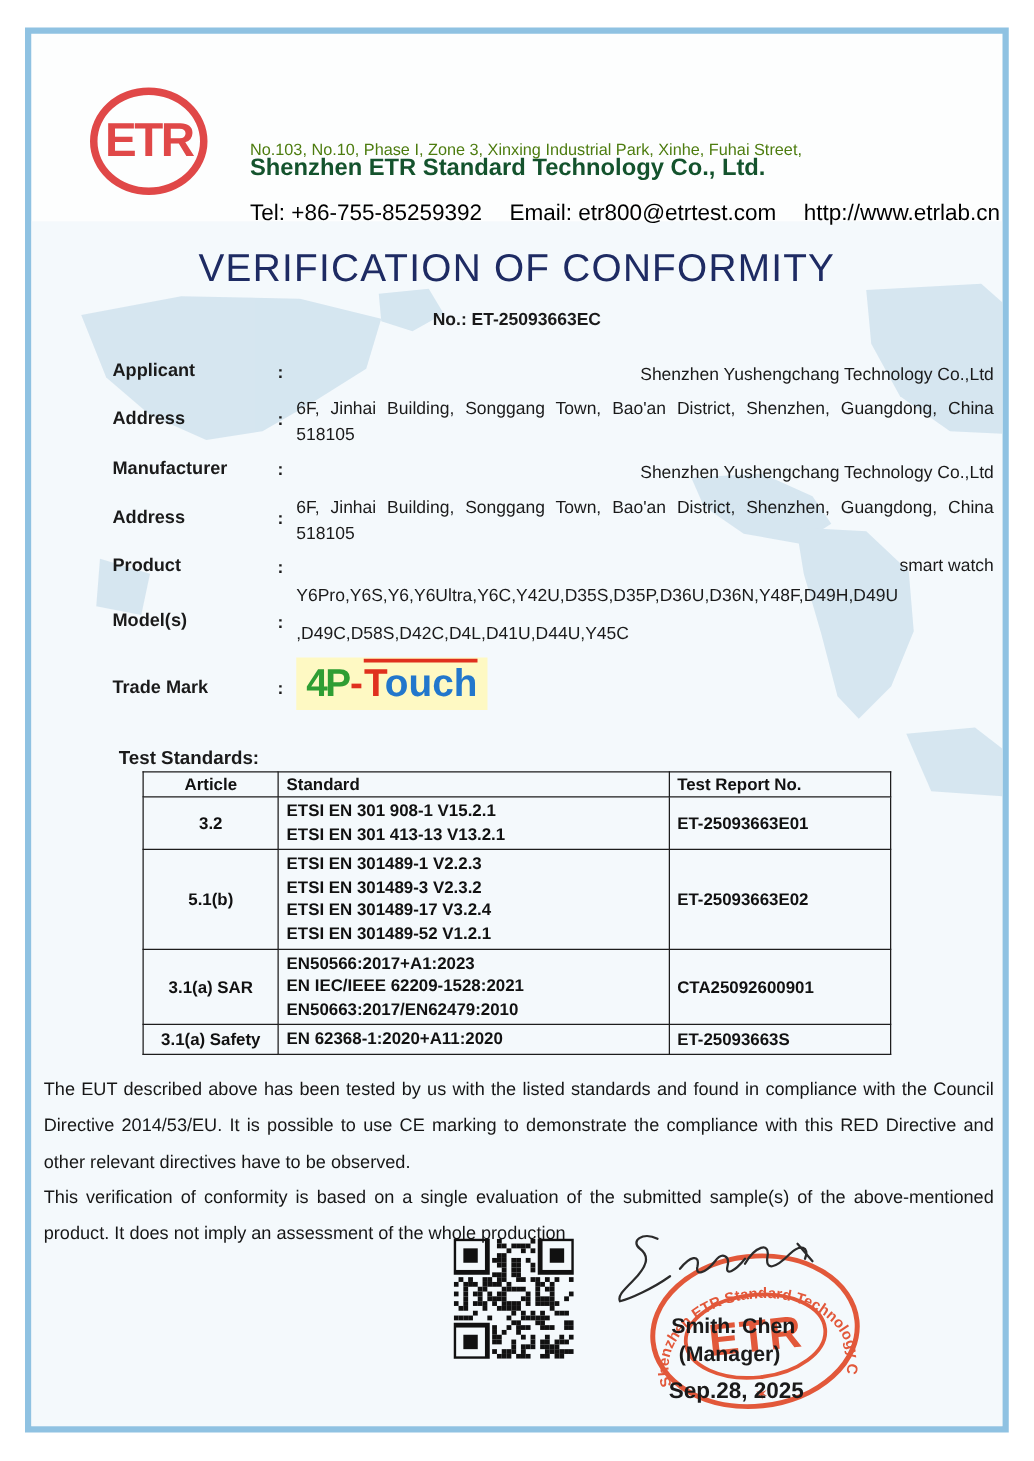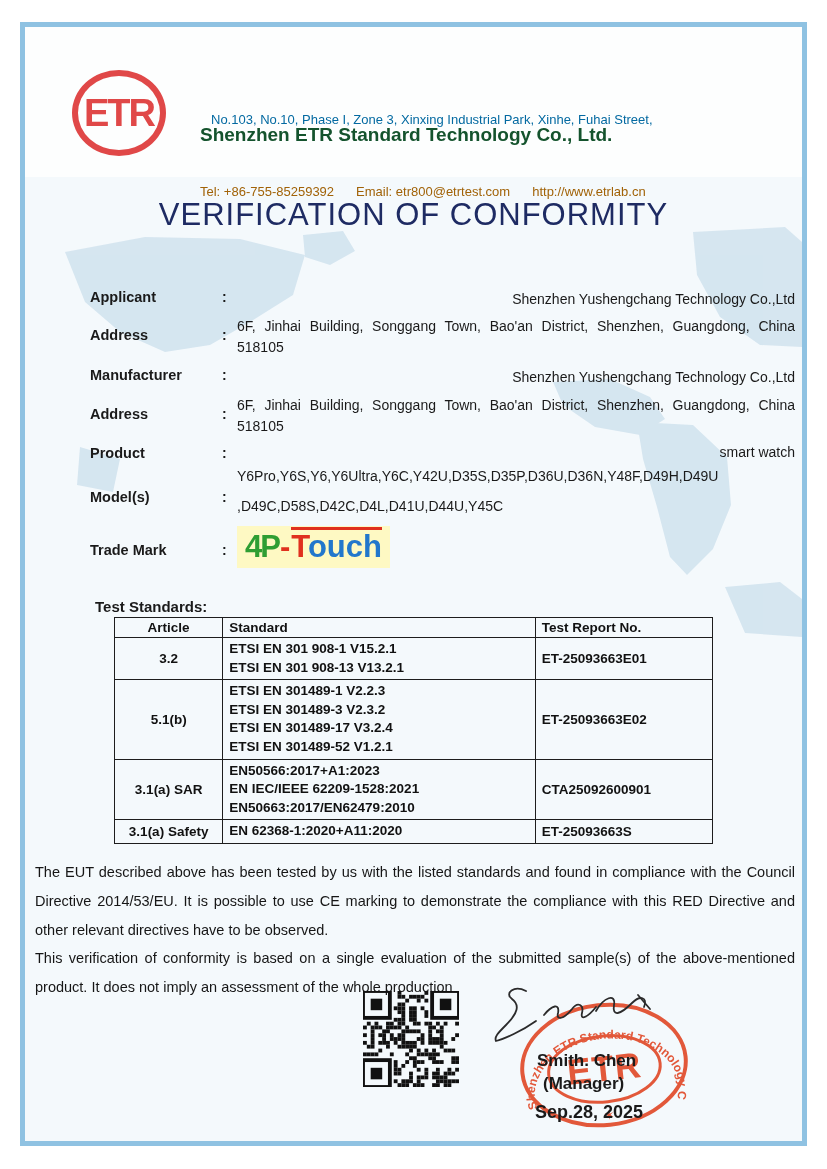--- a/index.html
+++ b/index.html
@@ -6,22 +6,22 @@
   .page{position:relative;width:827px;height:1169px;background:#ffffff;overflow:hidden;
         font-family:"Liberation Sans",sans-serif;color:#1a1a1a;}
   .frame{position:absolute;left:20px;top:22px;width:787px;height:1124px;box-sizing:border-box;
          border:5px solid #8fc2e2;background:#fdfefe;}
   .watermark{position:absolute;left:25px;top:27px;width:777px;height:1114px;pointer-events:none;}
   
   .logo{position:absolute;left:72px;top:70px;width:94px;height:86px;box-sizing:border-box;
         border:6px solid #e04848;border-radius:50%;display:flex;align-items:center;justify-content:center;}
   .logo span{color:#e04848;font-weight:bold;font-size:38px;letter-spacing:-2px;}
   .company{position:absolute;left:200px;top:80px;font-size:19px;font-weight:bold;color:#14532d;margin-top:44px;}
-  .haddr{position:absolute;left:211px;font-size:13px;color:#0369a1;}
-  .contact{position:absolute;left:200px;top:160px;font-size:13px;color:#a16207;display:flex;gap:22px;margin-top:24px;}
+  .haddr{position:absolute;left:200px;font-size:13px;color:#4d7c0f;}
+  .contact{position:absolute;left:200px;top:160px;font-size:18px;color:#000000;display:flex;gap:22px;}
   
   .doc-title{position:absolute;left:0;top:197px;width:100%;text-align:center;
              font-size:31px;color:#1e2b63;letter-spacing:1px;}
   .cert-no{position:absolute;left:0;top:247px;width:100%;text-align:center;font-size:14px;font-weight:bold;}
   
   .flabel{position:absolute;left:90px;width:130px;font-size:14.5px;font-weight:bold;}
   .fcolon{position:absolute;left:222px;font-size:14px;font-weight:bold;}
   .fvalue{position:absolute;left:237px;width:558px;font-size:14px;line-height:20.5px;text-align:justify;}
   .fvalue.single{text-align:right;}
   .models{line-height:30px;text-align:left;}
@@ -77,20 +77,21 @@
   </div>
   <div class="company">Shenzhen ETR Standard Technology Co., Ltd.</div>
   <div class="haddr" style="top:112px">No.103, No.10, Phase I, Zone 3, Xinxing Industrial Park, Xinhe, Fuhai Street,</div>
   <div class="contact">
     <span>Tel: +86-755-85259392</span>
     <span>Email: etr800@etrtest.com</span>
     <span>http://www.etrlab.cn</span>
   </div>
 
   <div class="doc-title">VERIFICATION OF CONFORMITY</div>
+  <div class="cert-no">No.: ET-25093663EC</div>
 
   <div class="flabel" style="top:289px">Applicant</div>
   <div class="fcolon" style="top:289px">:</div>
   <div class="fvalue single" style="top:289px">Shenzhen Yushengchang Technology Co.,Ltd</div>
 
   <div class="flabel" style="top:327px">Address</div>
   <div class="fcolon" style="top:327px">:</div>
   <div class="fvalue" style="top:316px">6F, Jinhai Building, Songgang Town, Bao'an District, Shenzhen, Guangdong, China 518105</div>
 
   <div class="flabel" style="top:367px">Manufacturer</div>
@@ -127,21 +128,21 @@
   <div class="tbl">
     <div class="trow">
       <div class="tcell c-article" style="text-align:center">Article</div>
       <div class="tcell c-standard">Standard</div>
       <div class="tcell c-report">Test Report No.</div>
     </div>
     <div class="trow">
       <div class="tcell c-article">3.2</div>
       <div class="tcell c-standard">
         <div class="stdline">ETSI EN 301 908-1 V15.2.1</div>
-        <div class="stdline">ETSI EN 301 908-13 V13.2.1</div>
+        <div class="stdline">ETSI EN 301 413-13 V13.2.1</div>
       </div>
       <div class="tcell c-report">ET-25093663E01</div>
     </div>
     <div class="trow">
       <div class="tcell c-article">5.1(b)</div>
       <div class="tcell c-standard">
         <div class="stdline">ETSI EN 301489-1 V2.2.3</div>
         <div class="stdline">ETSI EN 301489-3 V2.3.2</div>
         <div class="stdline">ETSI EN 301489-17 V3.2.4</div>
         <div class="stdline">ETSI EN 301489-52 V1.2.1</div>

